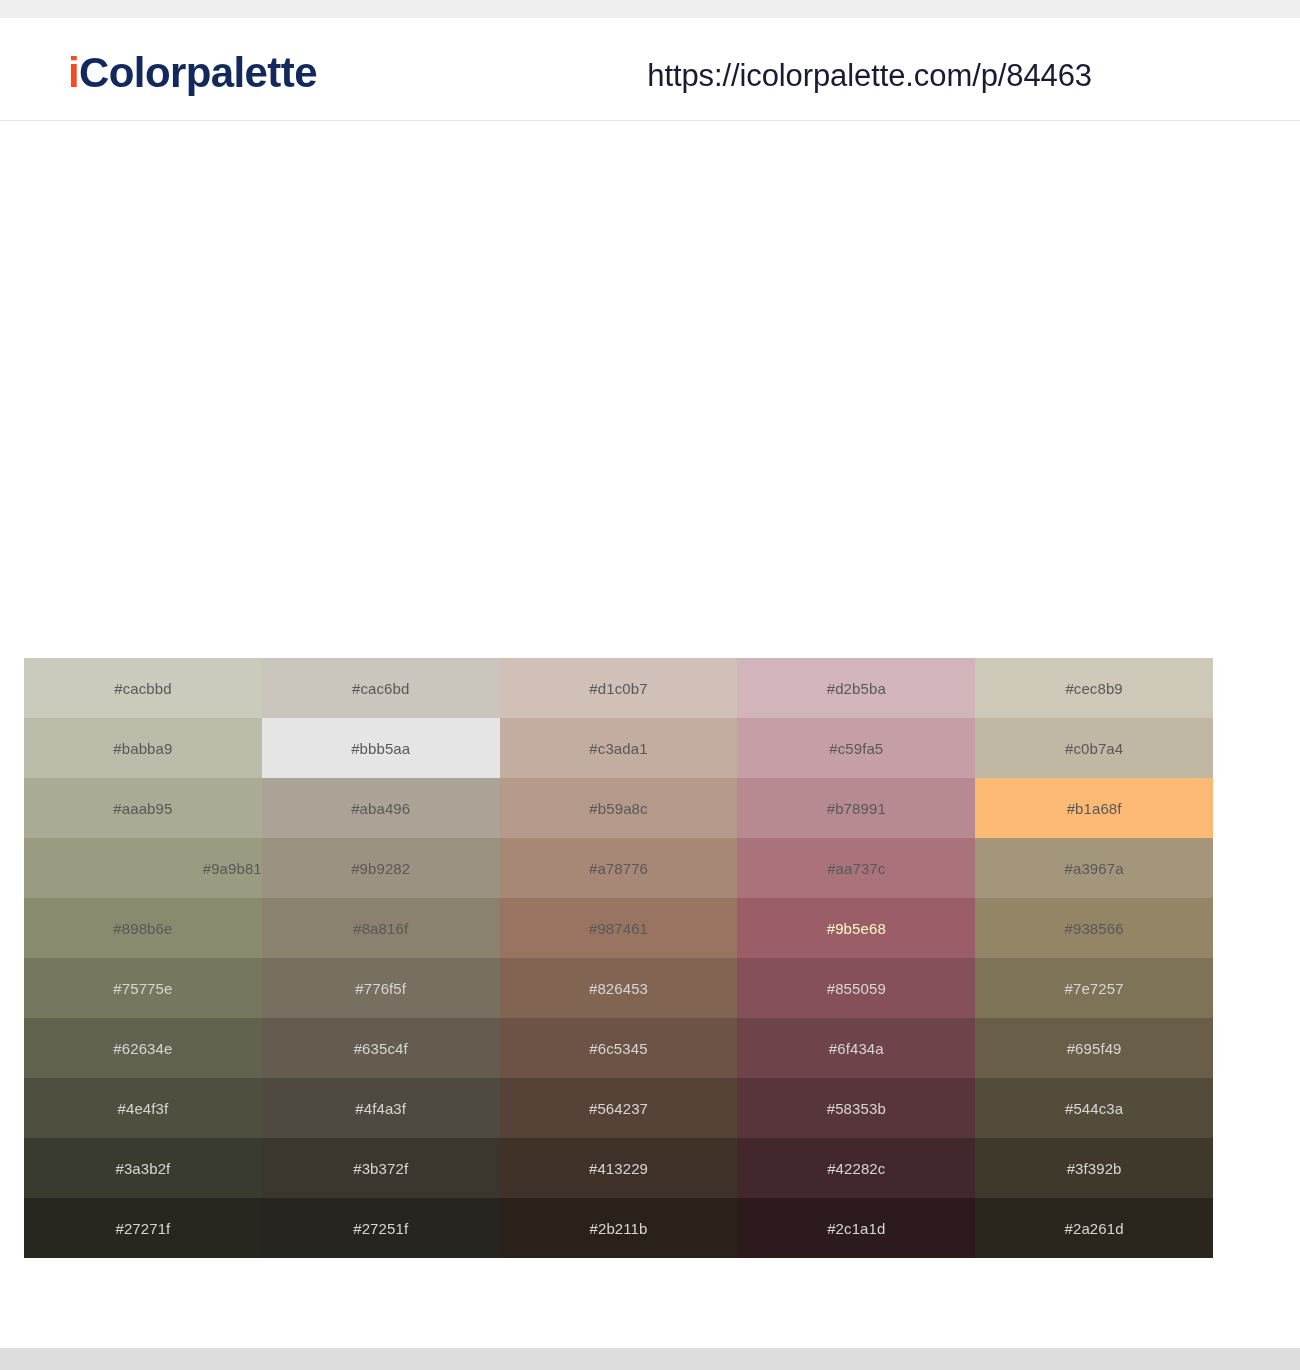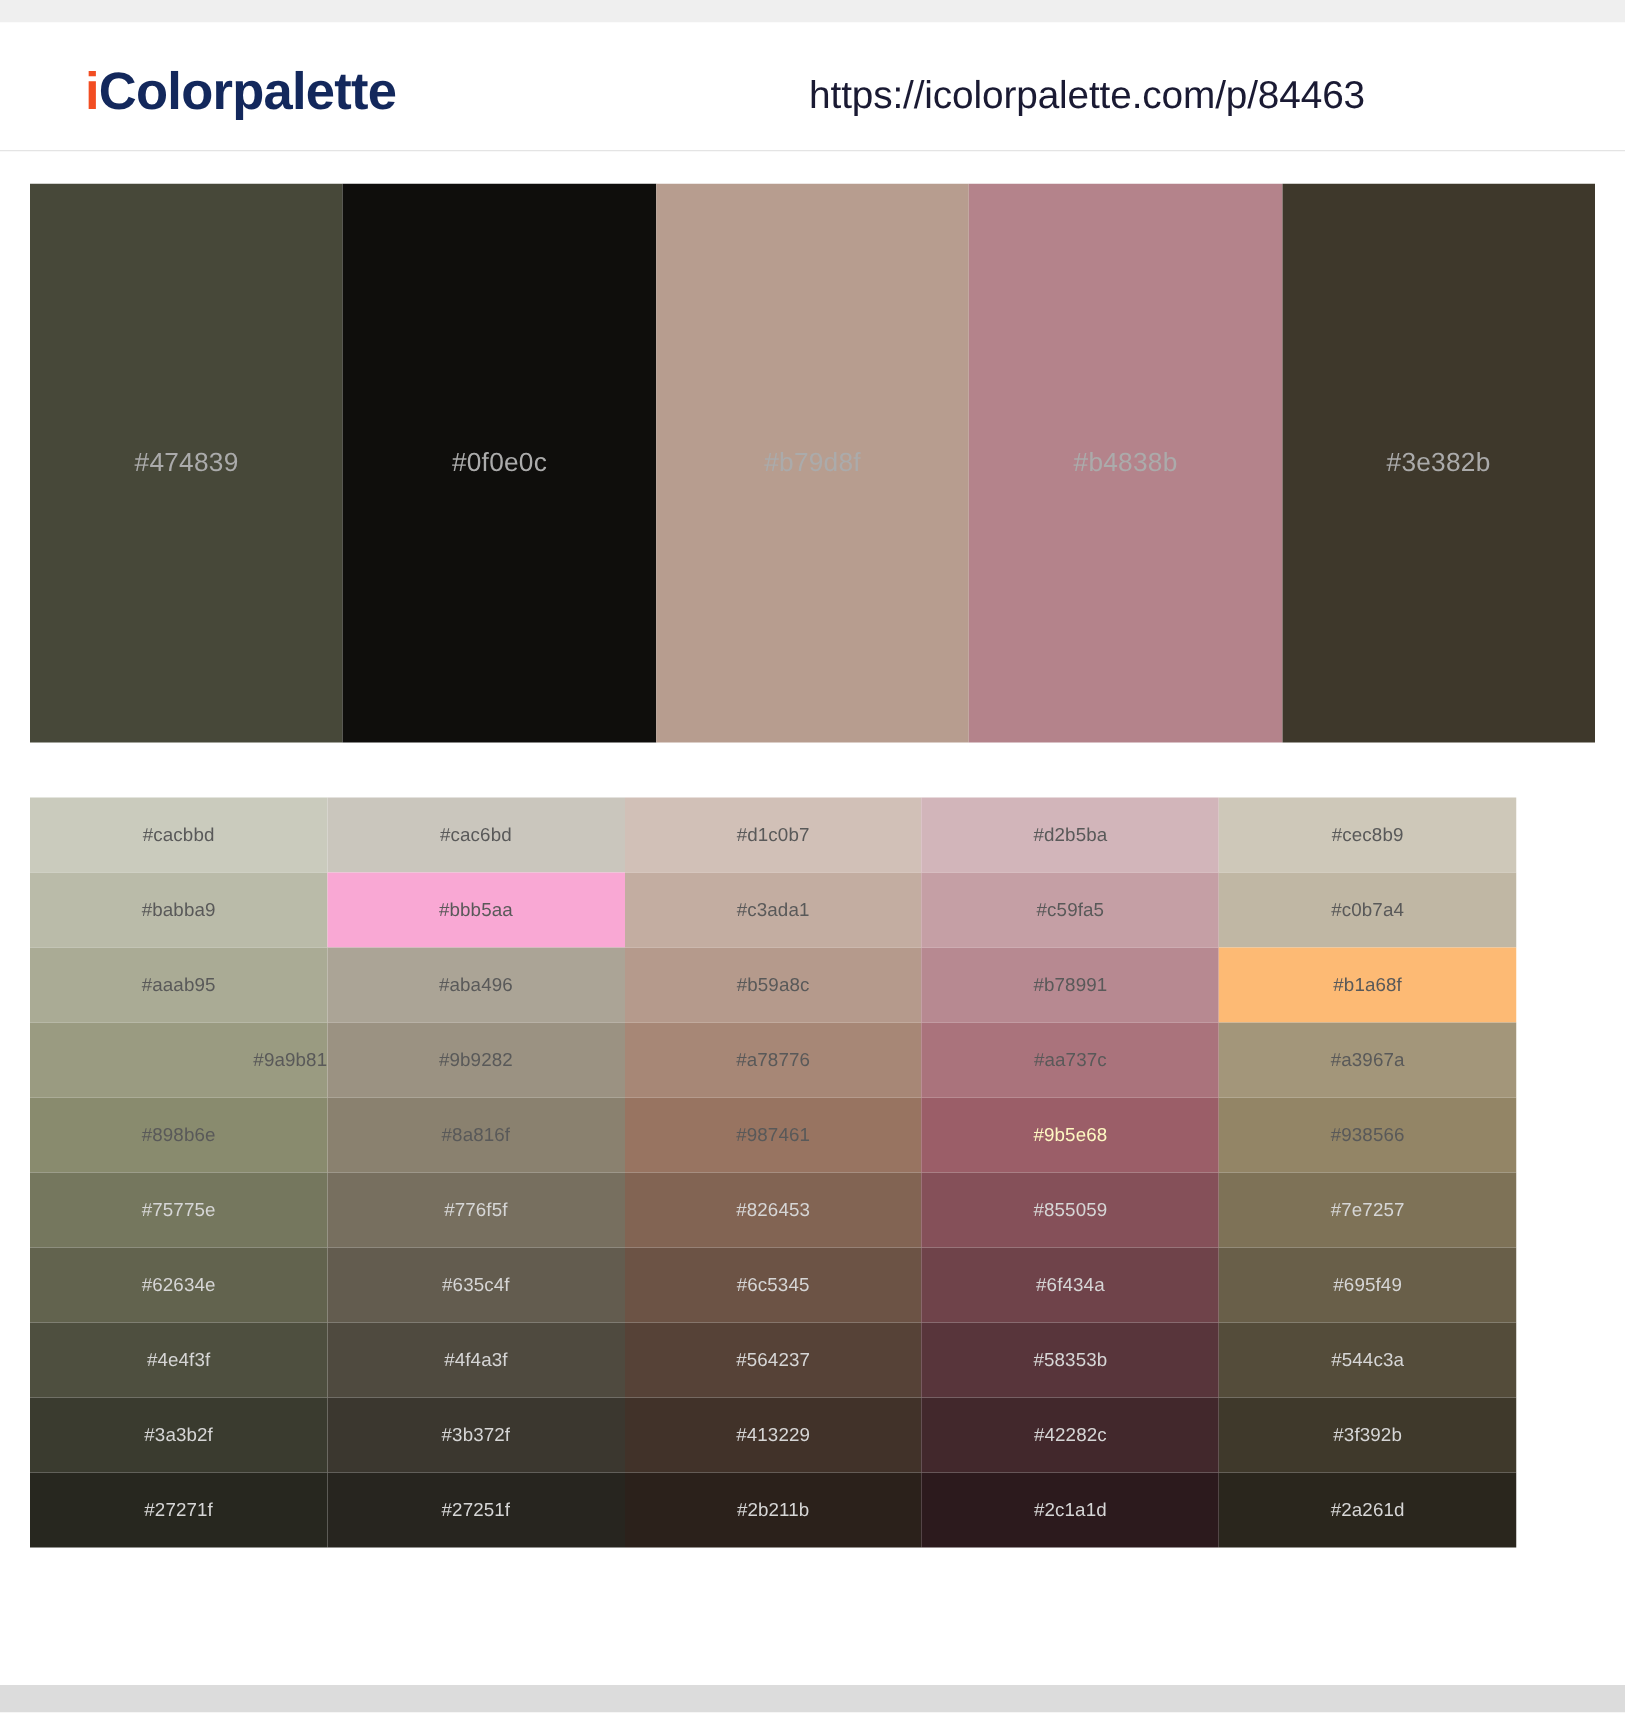--- a/index.html
+++ b/index.html
@@ -85,21 +85,21 @@
     font-size: 21px;
     color: #ababab;
     letter-spacing: 0.2px;
     user-select: none;
   }
 
   
   .shade-table {
     position: absolute;
     left: 24px;
-    top: 638px;
+    top: 658px;
     width: 1189px;
     border-collapse: collapse;
     table-layout: fixed;
   }
   .shade-table td {
     height: 60px;
     text-align: center;
     vertical-align: middle;
     font-size: 15px;
     letter-spacing: 0.1px;
@@ -124,50 +124,33 @@
 
   <div class="top-strip"></div>
 
   <header class="site-header">
     <div class="brand">
       <span class="brand-i">i</span><span class="brand-rest">Colorpalette</span>
     </div>
     <div class="header-url">https://icolorpalette.com/p/84463</div>
   </header>
 
-  <section class="swatch-strip" id="swatch-strip">
-      <div class="swatch" style="background: rgb(71, 72, 57);">
-        <span class="swatch-label" style="color: rgb(171, 171, 171);">#474839</span>
-      </div>
-      <div class="swatch" style="background: rgb(15, 14, 12);">
-        <span class="swatch-label" style="color: rgb(171, 171, 171);">#0f0e0c</span>
-      </div>
-      <div class="swatch" style="background: rgb(183, 157, 143);">
-        <span class="swatch-label" style="color: rgb(171, 171, 171);">#b79d8f</span>
-      </div>
-      <div class="swatch" style="background: rgb(180, 131, 139);">
-        <span class="swatch-label" style="color: rgb(171, 171, 171);">#b4838b</span>
-      </div>
-      <div class="swatch" style="background: rgb(62, 56, 43);">
-        <span class="swatch-label" style="color: rgb(171, 171, 171);">#3e382b</span>
-      </div>
-    </section>
 
   <table class="shade-table">
     <tbody id="shade-body">
         <tr>
           <td style="background: rgb(202, 203, 189); color: rgb(89, 89, 89);">#cacbbd</td>
           <td style="background: rgb(202, 198, 189); color: rgb(89, 89, 89);">#cac6bd</td>
           <td style="background: rgb(209, 192, 183); color: rgb(89, 89, 89);">#d1c0b7</td>
           <td style="background: rgb(210, 181, 186); color: rgb(89, 89, 89);">#d2b5ba</td>
           <td style="background: rgb(206, 200, 185); color: rgb(89, 89, 89);">#cec8b9</td>
         </tr>
         <tr>
           <td style="background: rgb(186, 187, 169); color: rgb(89, 89, 89);">#babba9</td>
-          <td style="background: #f9a8d4; color: rgb(89, 89, 89);">#bbb5aa</td>
+          <td style="background: #e5e5e5; color: rgb(89, 89, 89);">#bbb5aa</td>
           <td style="background: rgb(195, 173, 161); color: rgb(89, 89, 89);">#c3ada1</td>
           <td style="background: rgb(197, 159, 165); color: rgb(89, 89, 89);">#c59fa5</td>
           <td style="background: rgb(192, 183, 164); color: rgb(89, 89, 89);">#c0b7a4</td>
         </tr>
         <tr>
           <td style="background: rgb(170, 171, 149); color: rgb(89, 89, 89);">#aaab95</td>
           <td style="background: rgb(171, 164, 150); color: rgb(89, 89, 89);">#aba496</td>
           <td style="background: rgb(181, 154, 140); color: rgb(89, 89, 89);">#b59a8c</td>
           <td style="background: rgb(183, 137, 145); color: rgb(89, 89, 89);">#b78991</td>
           <td style="background: #fdba74; color: rgb(89, 89, 89);">#b1a68f</td>

